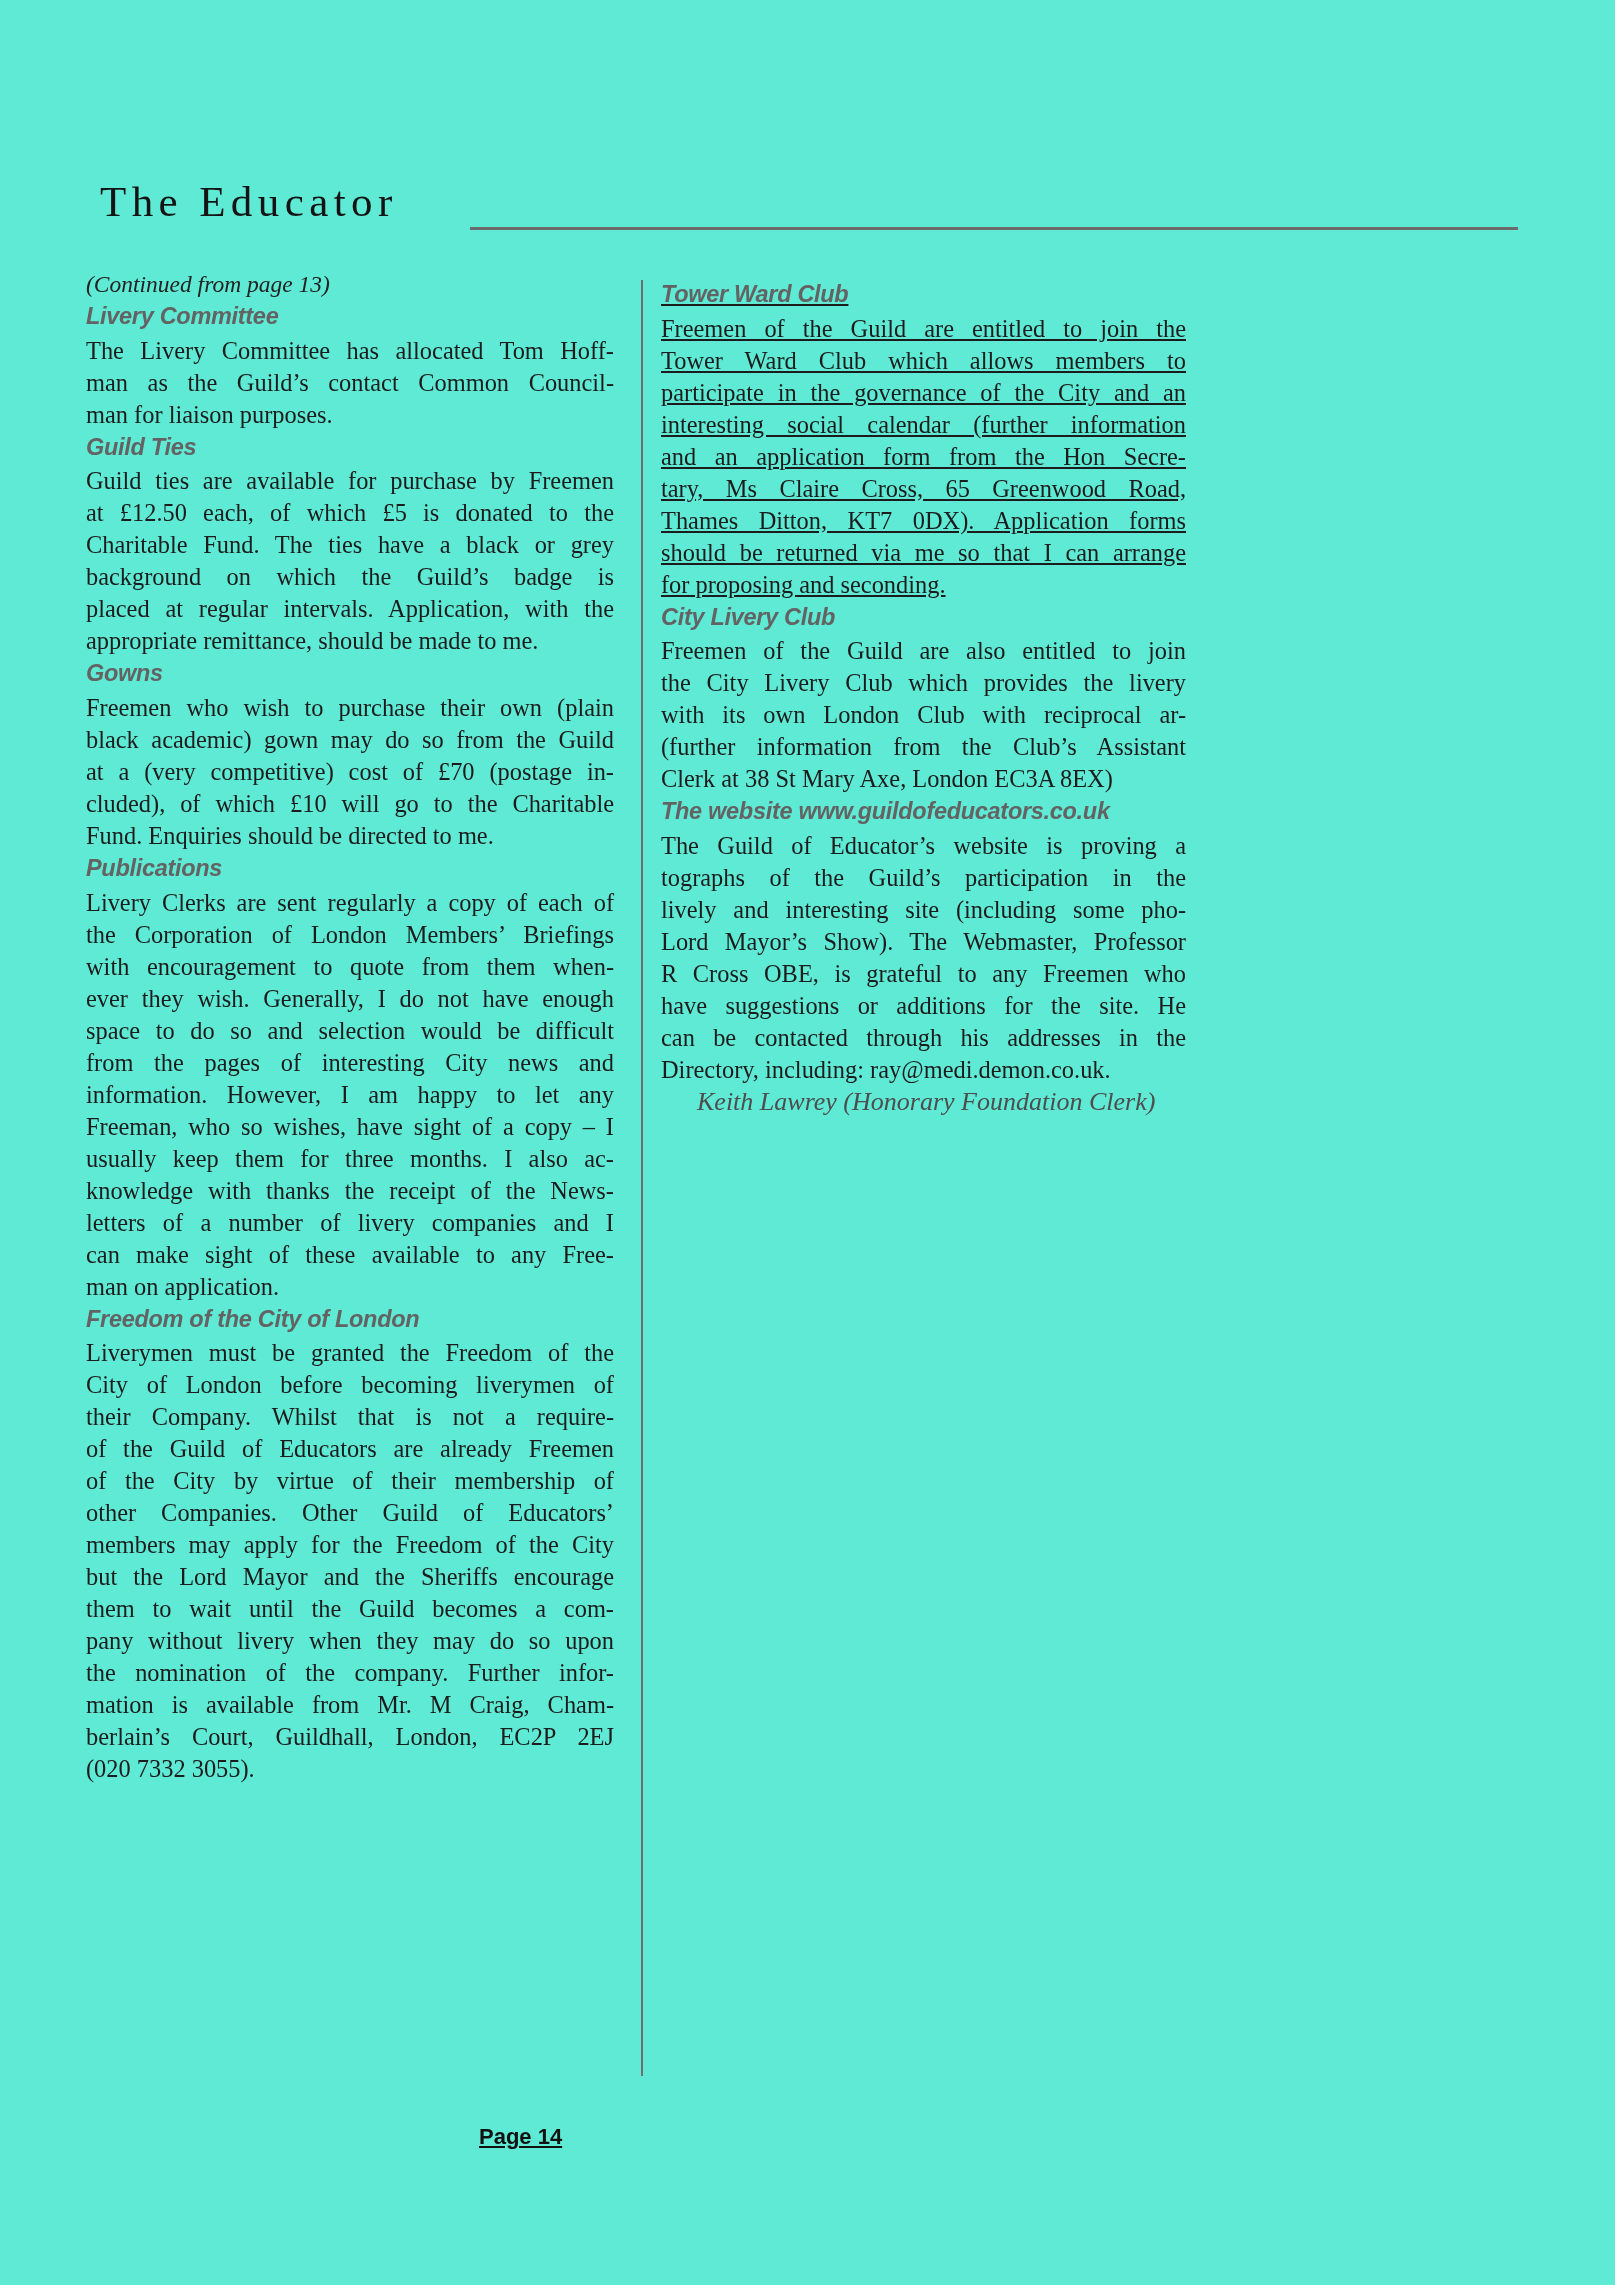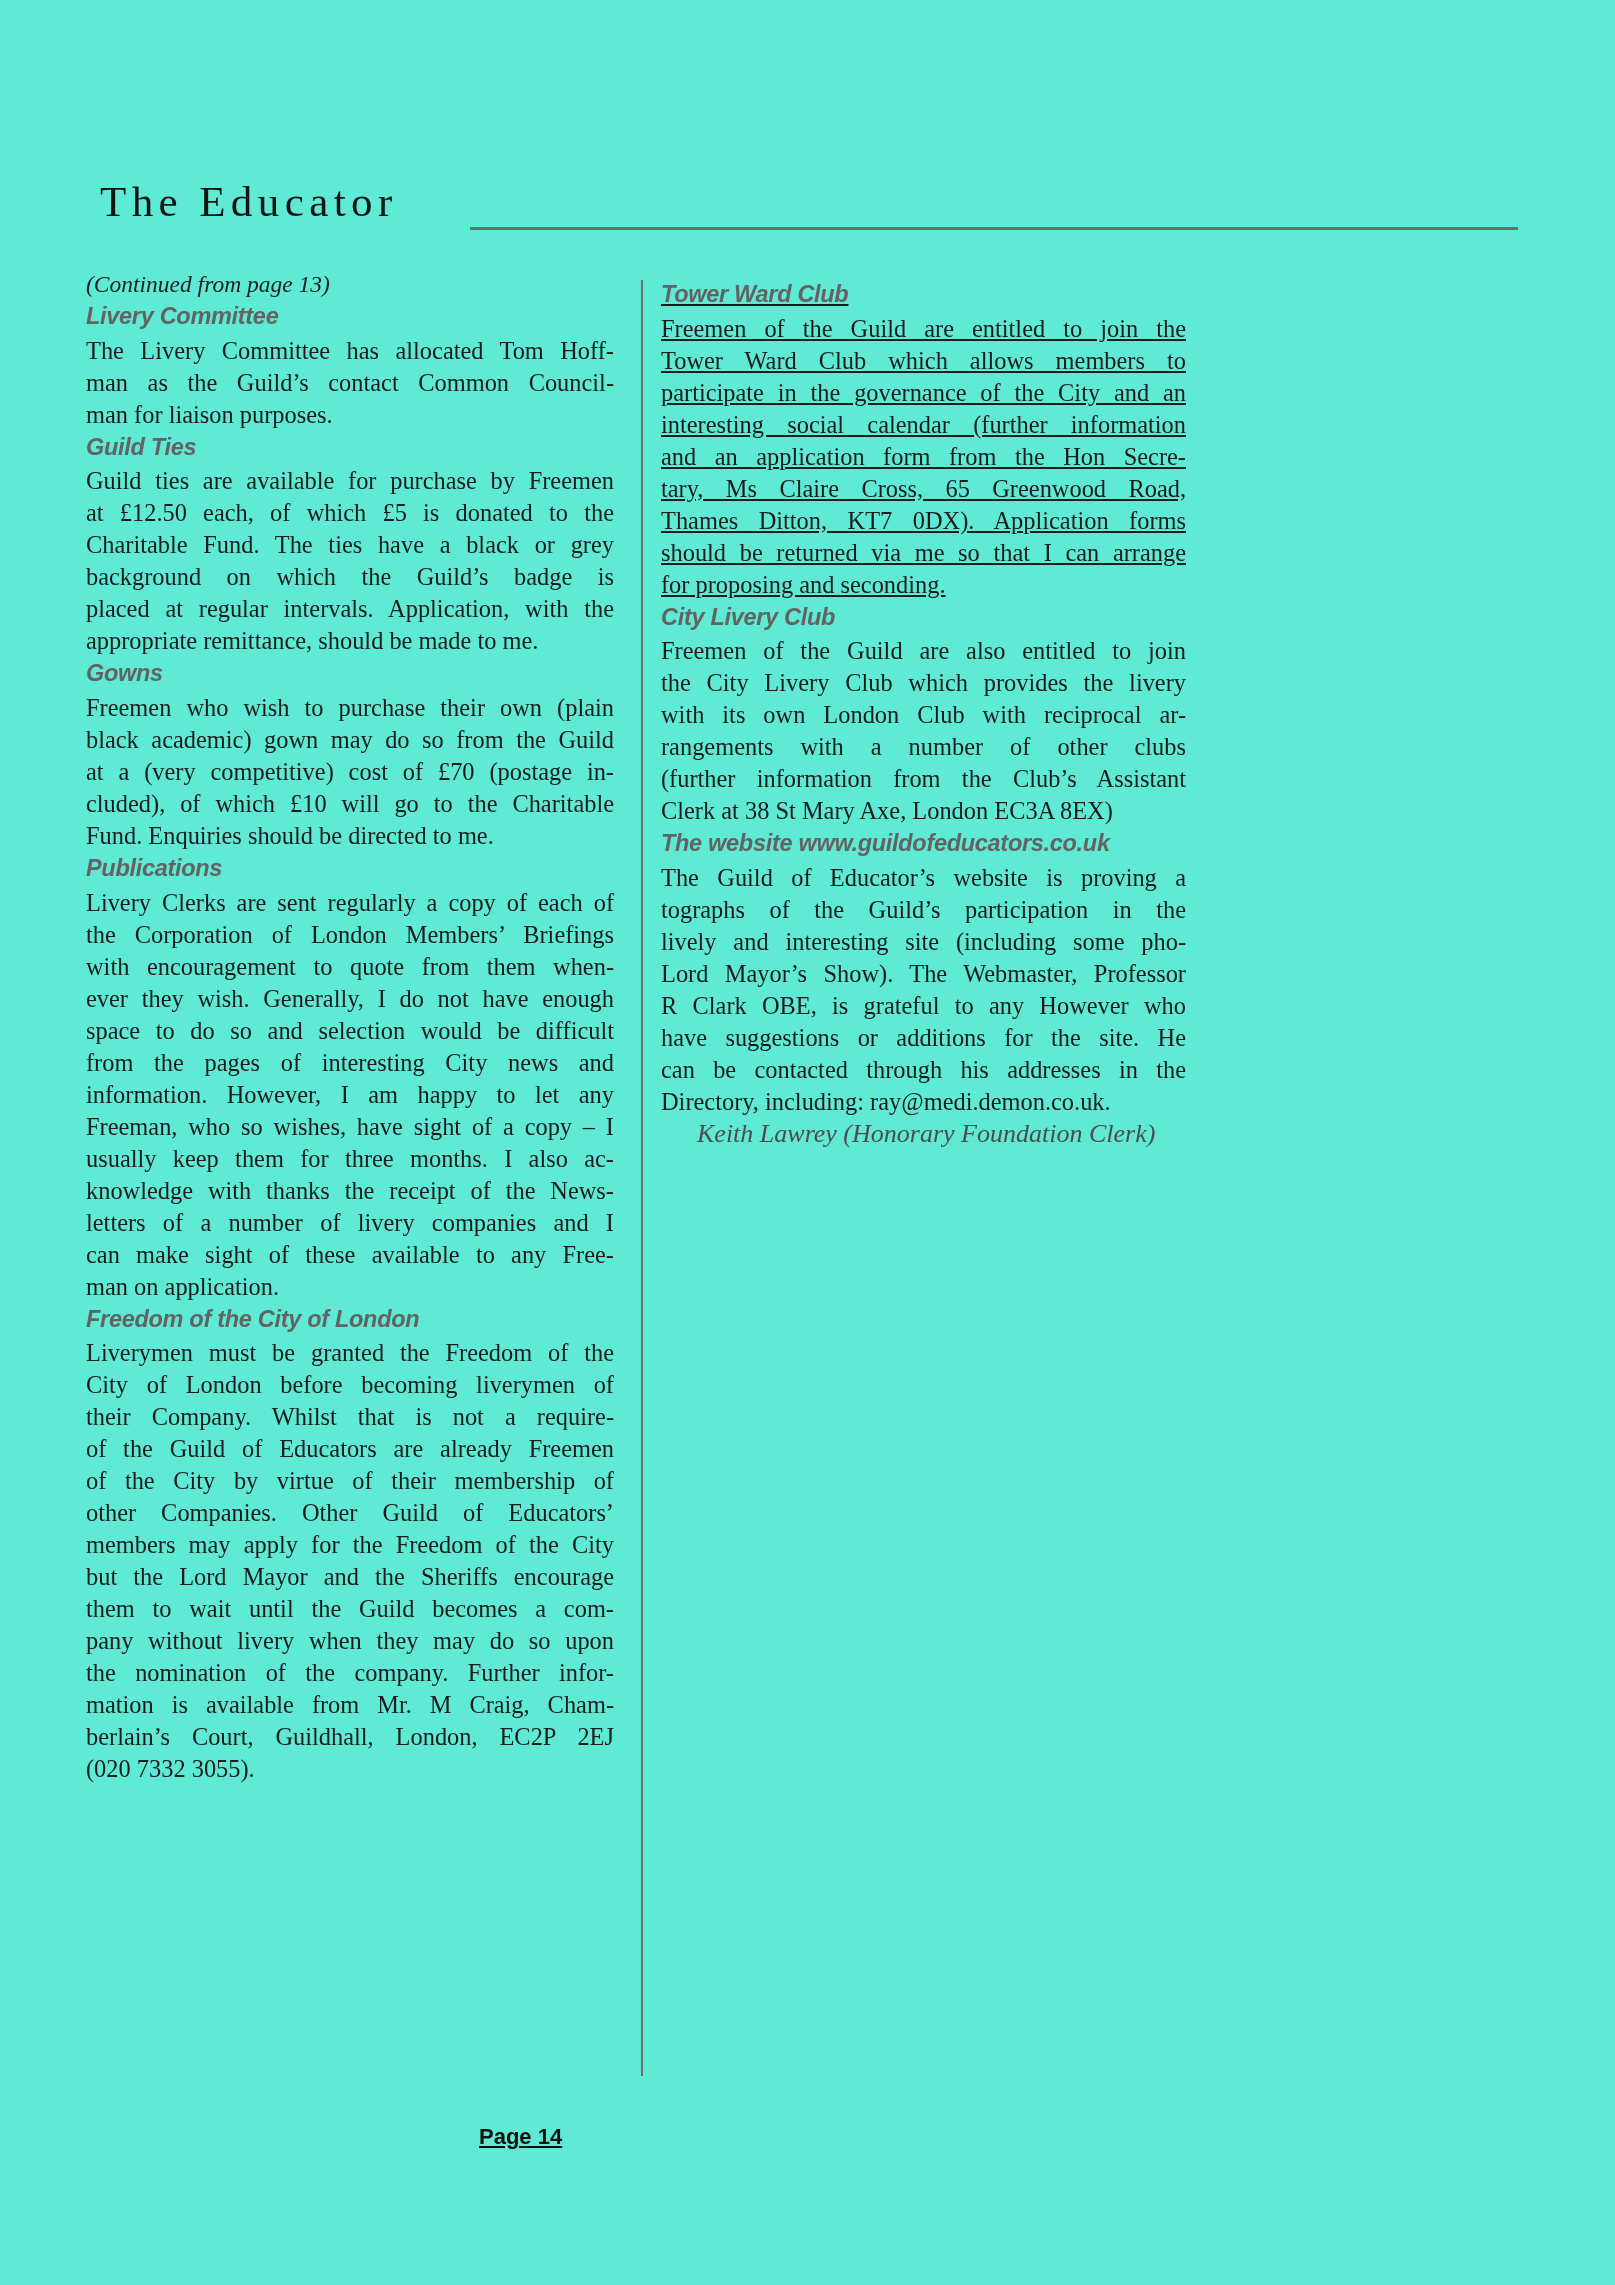--- a/index.html
+++ b/index.html
@@ -181,34 +181,33 @@
           <div class="body-line">for proposing and seconding.</div>
         </div>
     </div>
 
     <div class="section">
       <div class="section-heading">City Livery Club</div>
       <div class="section-body">
           <div class="body-line">Freemen of the Guild are also entitled to join</div>
           <div class="body-line">the City Livery Club which provides the livery</div>
           <div class="body-line">with its own London Club with reciprocal ar-</div>
-          <div class="body-line">rangements with a number of other clubs</div>
           <div class="body-line">(further information from the Club’s Assistant</div>
           <div class="body-line">Clerk at 38 St Mary Axe, London EC3A 8EX)</div>
         </div>
     </div>
 
     <div class="section">
       <div class="section-heading">The website www.guildofeducators.co.uk</div>
       <div class="section-body">
           <div class="body-line">The Guild of Educator’s website is proving a</div>
           <div class="body-line">tographs of the Guild’s participation in the</div>
           <div class="body-line">lively and interesting site (including some pho-</div>
           <div class="body-line">Lord Mayor’s Show). The Webmaster, Professor</div>
-          <div class="body-line">R Clark OBE, is grateful to any However who</div>
+          <div class="body-line">R Cross OBE, is grateful to any Freemen who</div>
           <div class="body-line">have suggestions or additions for the site. He</div>
           <div class="body-line">can be contacted through his addresses in the</div>
           <div class="body-line">Directory, including: ray@medi.demon.co.uk.</div>
         </div>
     </div>
 
     <div class="signature">Keith Lawrey (Honorary Foundation Clerk)</div>
   </div>
 
   <div class="footer-page">Page 14</div>

